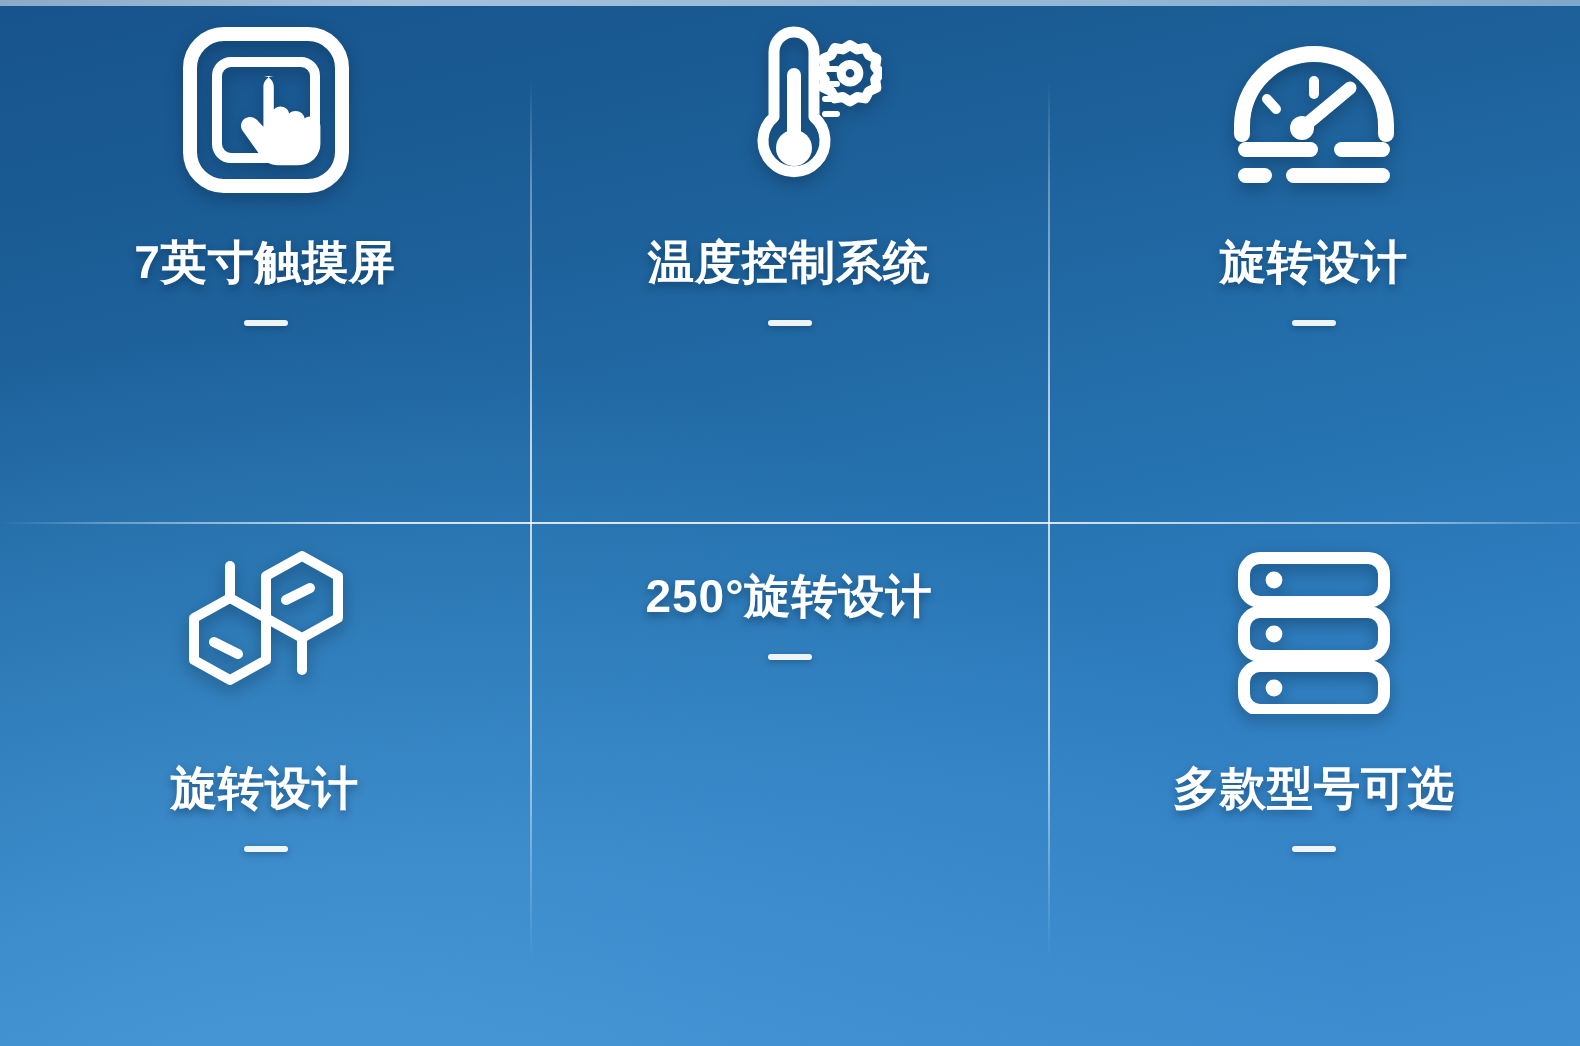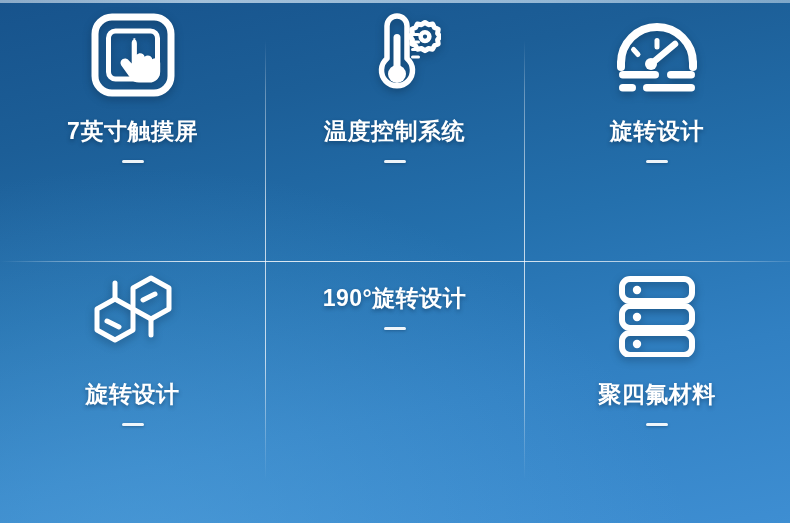--- a/index.html
+++ b/index.html
@@ -235,37 +235,37 @@
             <path d="M24 48 L36 54"></path>
             <path d="M60 27 L72 21"></path>
           </g>
         </svg>
       </div>
       <div class="cell-label">旋转设计</div>
       <div class="cell-dash"></div>
     </div>
 
     <div class="cell row-bottom">
-      <div class="cell-label">190°旋转设计</div>
+      <div class="cell-label">250°旋转设计</div>
       <div class="cell-dash"></div>
     </div>
 
     <div class="cell row-bottom">
       <div class="icon-wrap">
         <svg width="82" height="84" viewBox="0 0 82 84" aria-hidden="true">
           <g fill="none" stroke="#ffffff" stroke-width="6">
             <rect x="6" y="6" width="70" height="22" rx="8" ry="8"></rect>
             <rect x="6" y="33" width="70" height="22" rx="8" ry="8"></rect>
             <rect x="6" y="60" width="70" height="22" rx="8" ry="8"></rect>
           </g>
           <g fill="#ffffff">
             <circle cx="21" cy="17" r="4.2"></circle>
             <circle cx="21" cy="44" r="4.2"></circle>
             <circle cx="21" cy="71" r="4.2"></circle>
           </g>
         </svg>
       </div>
-      <div class="cell-label">聚四氟材料</div>
+      <div class="cell-label">多款型号可选</div>
       <div class="cell-dash"></div>
     </div>
 
   </div>
 </div>
 
 </body></html>

